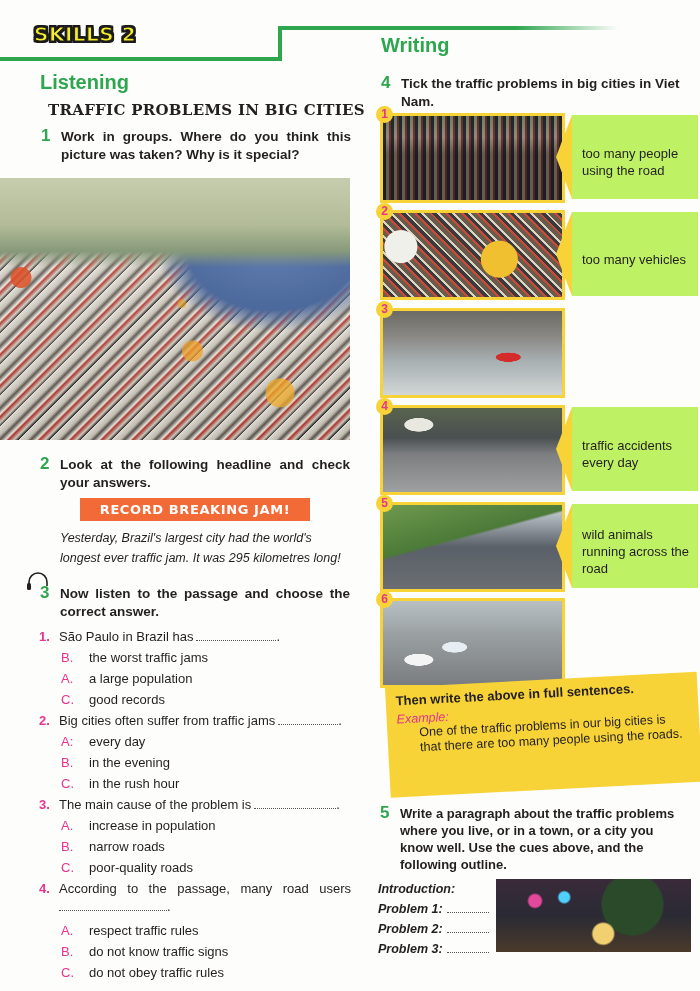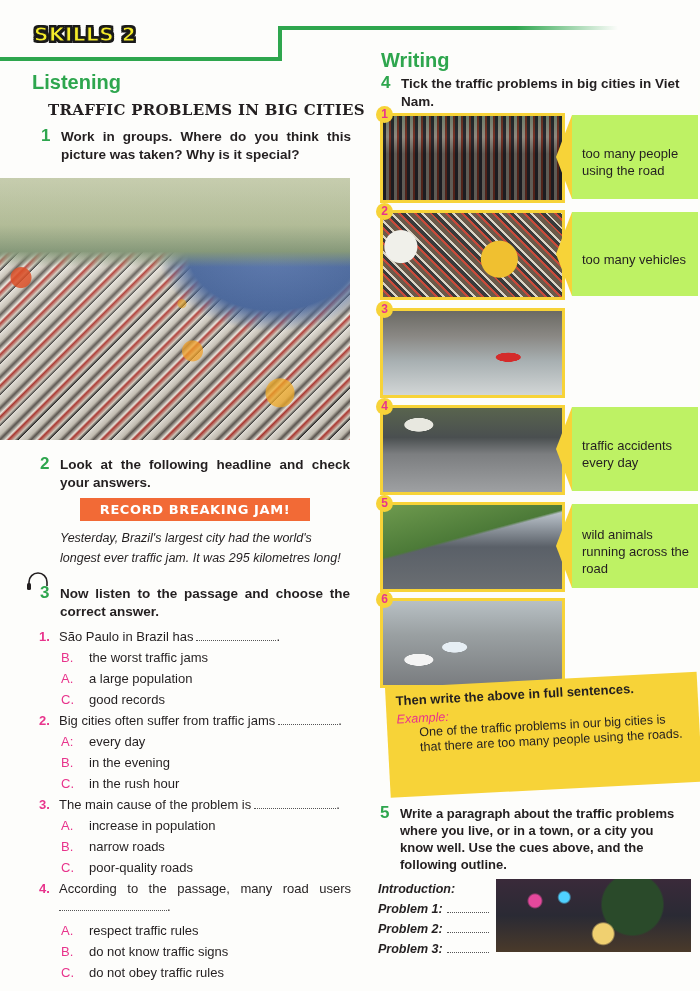--- a/index.html
+++ b/index.html
@@ -13,22 +13,22 @@
     background: linear-gradient(to right, #2ea64e 0%, #2ea64e 70%, rgba(46,166,78,0) 100%); }
 
   .skills-badge { position: absolute; left: 34px; top: 22px; font-family: "DejaVu Sans", sans-serif;
     font-weight: 900; font-size: 20px; color: #f5ec2a; letter-spacing: 0.5px;
     -webkit-text-stroke: 1px #1a1a1a;
     text-shadow: 2px 0 0 #1a1a1a, -2px 0 0 #1a1a1a, 0 2px 0 #1a1a1a, 0 -2px 0 #1a1a1a,
       2px 2px 0 #1a1a1a, -2px -2px 0 #1a1a1a, 2px -2px 0 #1a1a1a, -2px 2px 0 #1a1a1a; }
 
   .section-title { position: absolute; font-family: "Liberation Sans", sans-serif; font-weight: bold;
     font-size: 20px; color: #2ea64e; }
-  .listening-title { left: 32px; top: 71px; }
-  .writing-title { left: 381px; top: 49px; }
+  .listening-title { left: 40px; top: 71px; }
+  .writing-title { left: 381px; top: 34px; }
 
   .traffic-heading { position: absolute; left: 48px; top: 101px; font-family: "DejaVu Serif", serif;
     font-weight: bold; font-size: 15px; letter-spacing: 0.3px; color: #231f20; }
 
   .task { position: absolute; font-family: "Liberation Sans", sans-serif; font-weight: bold; font-size: 13.5px;
     line-height: 18px; color: #231f20; }
   .task-num { position: absolute; left: -20px; top: -1px; font-size: 17px; font-weight: 900; color: #2ea64e; }
   .task1 { left: 61px; top: 128px; width: 290px; text-align: justify; }
   .task2 { left: 60px; top: 456px; width: 290px; text-align: justify; }
   .task3 { left: 60px; top: 585px; width: 290px; text-align: justify; }

